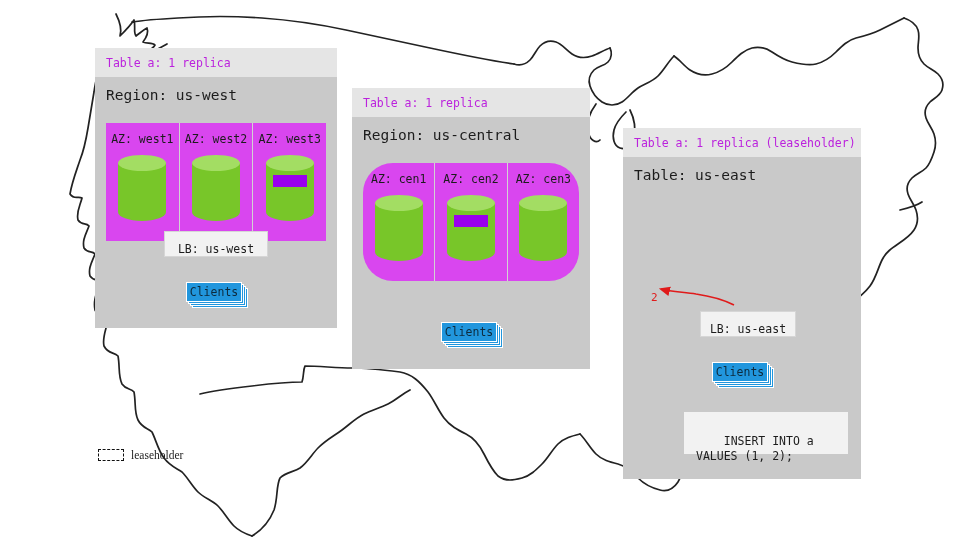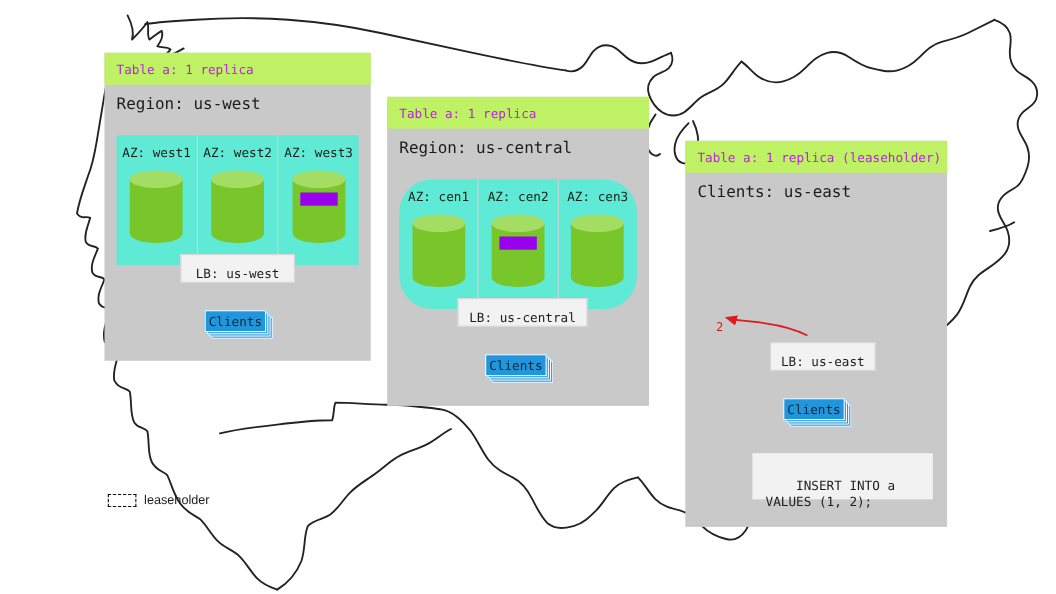--- a/index.html
+++ b/index.html
@@ -15,21 +15,21 @@
   
   #map{position:absolute;left:0;top:0;width:960px;height:540px;}
 
   
   .region{
     position:absolute;
     background:#c9c9c9;
     box-sizing:border-box;
   }
   .region-header{
-    background:#bef264;
+    background:#e5e5e5;
     height:29px;
     display:flex;
     align-items:center;
     padding-left:11px;
     box-sizing:border-box;
   }
   .table-label{
     color:#bb22dd;
     font-size:11.5px;
     letter-spacing:0px;
@@ -37,21 +37,21 @@
   }
   .region-title{
     color:#1c1c1c;
     font-size:14.5px;
     padding:10px 0 20px 11px;
     white-space:nowrap;
   }
   .az-container{
     position:relative;
     margin:0 11px;
-    background:#5eead4;
+    background:#d946ef;
     display:flex;
     box-sizing:border-box;
   }
   .az{
     flex:1 1 0;
     position:relative;
     box-sizing:border-box;
     display:flex;
     flex-direction:column;
     align-items:center;
@@ -154,21 +154,21 @@
   }
   .legend .swatch{
     width:26px;height:12px;
     border:1.6px dashed #111111;
     box-sizing:border-box;
     background:transparent;
   }
   .legend .ltext{
     font-size:11.5px;
     color:#1c1c1c;
-    font-family:Liberation Sans, sans-serif;
+    font-family:Liberation Serif, serif;
     text-align:center;
   }
 
   
   #arrows{position:absolute;left:0;top:0;width:960px;height:540px;pointer-events:none;}
   .arrow-num{
     position:absolute;
     color:#e01b1b;
     font-size:11px;
   }
@@ -316,38 +316,35 @@
         </div>
       </div>
       <div class="az">
         <span class="az-label">AZ: cen3</span>
         <div class="cyl">
           <div class="body"></div>
           <div class="top"></div>
         </div>
       </div>
     </div>
-    <div class="lb" style="left:64px;top:183px;width:118px;height:26px;">
-      <span>LB: us-central</span>
-    </div>
     <div class="clients" style="left:89px;top:234px;">
       <div class="sheet s3"></div>
       <div class="sheet s2"></div>
       <div class="sheet s1"></div>
       <div class="sheet s0">
         <span class="lbl">Clients</span>
       </div>
     </div>
   </div>
 
   <div class="region" style="left:609px;top:128px;width:238px;height:351px;margin-left:14px;">
     <div class="region-header">
       <span class="table-label">Table a: 1 replica (leaseholder)</span>
     </div>
-    <div class="region-title">Clients: us-east</div>
+    <div class="region-title">Table: us-east</div>
     <div class="lb" style="left:77px;top:183px;width:96px;height:26px;">
       <span>LB: us-east</span>
     </div>
     <div class="clients" style="left:89px;top:234px;">
       <div class="sheet s3"></div>
       <div class="sheet s2"></div>
       <div class="sheet s1"></div>
       <div class="sheet s0">
         <span class="lbl">Clients</span>
       </div>

